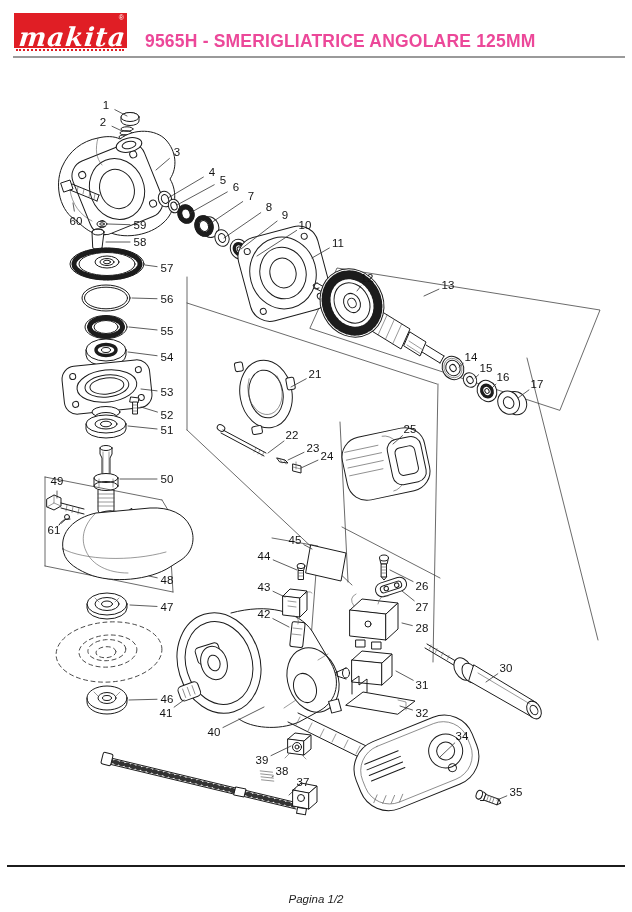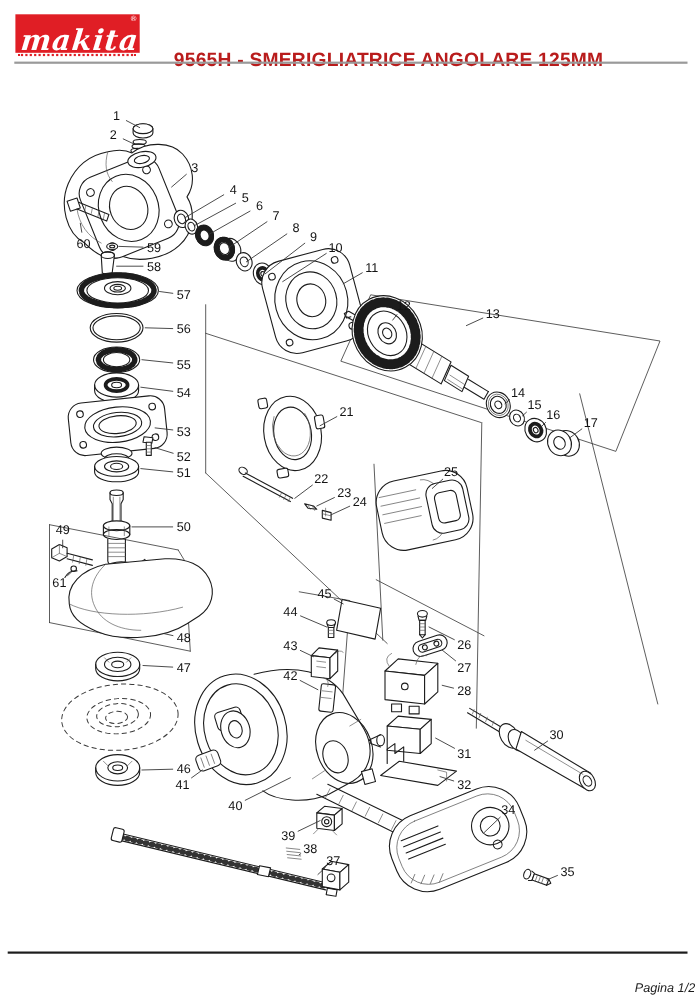--- a/index.html
+++ b/index.html
@@ -6,26 +6,26 @@
   body{width:632px;height:912px;background:#fff;position:relative;overflow:hidden;
        font-family:"Liberation Sans",sans-serif}
   
   .logo{position:absolute;left:14px;top:13px;width:113px;height:35px;background:#e01e25}
   .logo-text{position:absolute;left:5px;bottom:-2px;color:#fff;
              font-family:"DejaVu Serif",serif;font-style:italic;font-weight:bold;
              font-size:26px;letter-spacing:1px;transform:skewX(-6deg);line-height:1}
   .logo-reg{position:absolute;right:3px;top:1px;color:#fff;font-size:7px}
   .logo-dots{position:absolute;left:16px;top:49px;width:108px;height:0;
              border-bottom:2px dotted #e01e25}
-  .page-title{position:absolute;left:145px;top:31px;margin:13px;font-size:17.5px;
-              font-weight:bold;color:#b91c1c;letter-spacing:.2px;white-space:nowrap}
+  .page-title{position:absolute;left:145px;top:31px;margin:0;font-size:17.5px;
+              font-weight:bold;color:#ec4899;letter-spacing:.2px;white-space:nowrap}
   .header-rule{position:absolute;left:13px;width:612px;top:56px;height:2px;background:#9a9a9a}
   
   .footer-rule{position:absolute;left:7px;width:618px;top:865px;height:2px;background:#1c1c1c}
-  .page-number{position:absolute;left:0;top:893px;width:100%;text-align:right;
+  .page-number{position:absolute;left:0;top:893px;width:100%;text-align:center;
                font-style:italic;font-size:11.5px;color:#1c1c1c}
   
   #diagram{position:absolute;left:0;top:0}
   #diagram *{stroke:#1c1c1c;stroke-width:1;fill:none;stroke-linecap:round;stroke-linejoin:round}
   #diagram .w{fill:#fff}
   #diagram .t{stroke:#555;stroke-width:.6}
   #diagram .f{stroke:#3a3a3a;stroke-width:.75}
   #diagram .d{stroke:#3a3a3a;stroke-width:.9;stroke-dasharray:4 3.5}
   #diagram .band{stroke-dasharray:2.5 2.2;stroke-width:9}
   #diagram .band2{stroke-dasharray:2 2;stroke-width:5}

